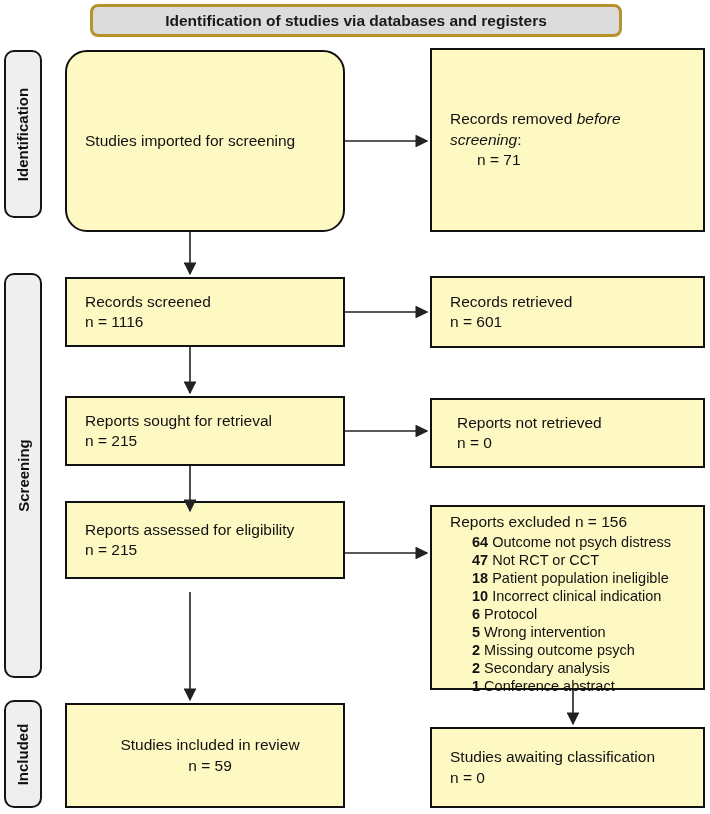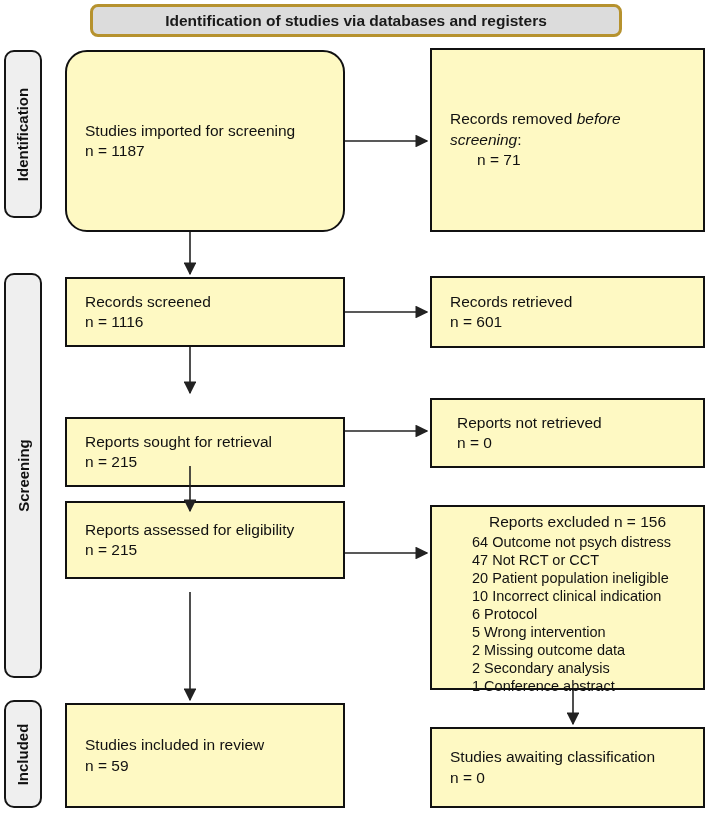--- a/index.html
+++ b/index.html
@@ -46,32 +46,32 @@
     position:absolute;background:#fef9c3;
     border:2px solid var(--box-border);
     display:flex;flex-direction:column;justify-content:center;
     padding-left:18px;padding-right:8px;
     font-size:15.5px;line-height:1.32;
   }
   #box-imported{left:65px;top:50px;width:280px;height:182px;border-radius:22px;}
   #box-removed{left:430px;top:48px;width:275px;height:184px;}
   #box-screened{left:65px;top:277px;width:280px;height:70px;}
   #box-irrelevant{left:430px;top:276px;width:275px;height:72px;}
-  #box-sought{left:65px;top:396px;width:280px;height:70px;margin-top:21px;}
+  #box-sought{left:65px;top:396px;width:280px;height:70px;}
   #box-notretrieved{left:430px;top:398px;width:275px;height:70px;padding-left:25px;}
   #box-assessed{left:65px;top:501px;width:280px;height:78px;}
   #box-excluded{left:430px;top:505px;width:275px;height:185px;justify-content:flex-start;padding-top:5px;}
-  #box-included{left:65px;top:703px;width:280px;height:105px;}
+  #box-included{left:65px;top:703px;width:280px;height:105px;align-items:center;}
   #box-awaiting{left:430px;top:727px;width:275px;height:81px;}
 
   .indent{padding-left:27px;}
   .reasons{margin-top:2px;}
   .reason{padding-left:22px;font-size:14.5px;line-height:18px;white-space:nowrap;}
-  .reason .rn{font-weight:normal;text-align:center;}
-  .excl-title{font-size:15.5px;line-height:19px;margin-left:39px;}
+  .reason .rn{font-weight:bold;text-align:center;}
+  .excl-title{font-size:15.5px;line-height:19px;}
 
   
   #arrows{position:absolute;left:0;top:0;pointer-events:none;}
 </style>
 </head>
 <body>
 
 <div id="canvas">
 
   <div class="banner">
@@ -83,21 +83,20 @@
   </div>
   <div class="stage" id="stage-screening">
     <span>Screening</span>
   </div>
   <div class="stage" id="stage-included">
     <span>Included</span>
   </div>
 
   <div class="fbox" id="box-imported">
     <div>Studies imported for screening</div>
-    <div>n = 1187</div>
   </div>
 
   <div class="fbox" id="box-screened">
     <div>Records screened</div>
     <div>n = 1116</div>
   </div>
 
   <div class="fbox" id="box-sought">
     <div>Reports sought for retrieval</div>
     <div>n = 215</div>
@@ -127,25 +126,25 @@
   <div class="fbox" id="box-notretrieved">
     <div>Reports not retrieved</div>
     <div>n = 0</div>
   </div>
 
   <div class="fbox" id="box-excluded">
     <div class="excl-title">Reports excluded n = 156</div>
     <div class="reasons">
       <div class="reason"><span class="rn">64</span> <span>Outcome not psych distress</span></div>
       <div class="reason"><span class="rn">47</span> <span>Not RCT or CCT</span></div>
-      <div class="reason"><span class="rn">20</span> <span>Patient population ineligible</span></div>
+      <div class="reason"><span class="rn">18</span> <span>Patient population ineligible</span></div>
       <div class="reason"><span class="rn">10</span> <span>Incorrect clinical indication</span></div>
       <div class="reason"><span class="rn">6</span> <span>Protocol</span></div>
       <div class="reason"><span class="rn">5</span> <span>Wrong intervention</span></div>
-      <div class="reason"><span class="rn">2</span> <span>Missing outcome data</span></div>
+      <div class="reason"><span class="rn">2</span> <span>Missing outcome psych</span></div>
       <div class="reason"><span class="rn">2</span> <span>Secondary analysis</span></div>
       <div class="reason"><span class="rn">1</span> <span>Conference abstract</span></div>
     </div>
   </div>
 
   <div class="fbox" id="box-awaiting">
     <div>Studies awaiting classification</div>
     <div>n = 0</div>
   </div>
 

